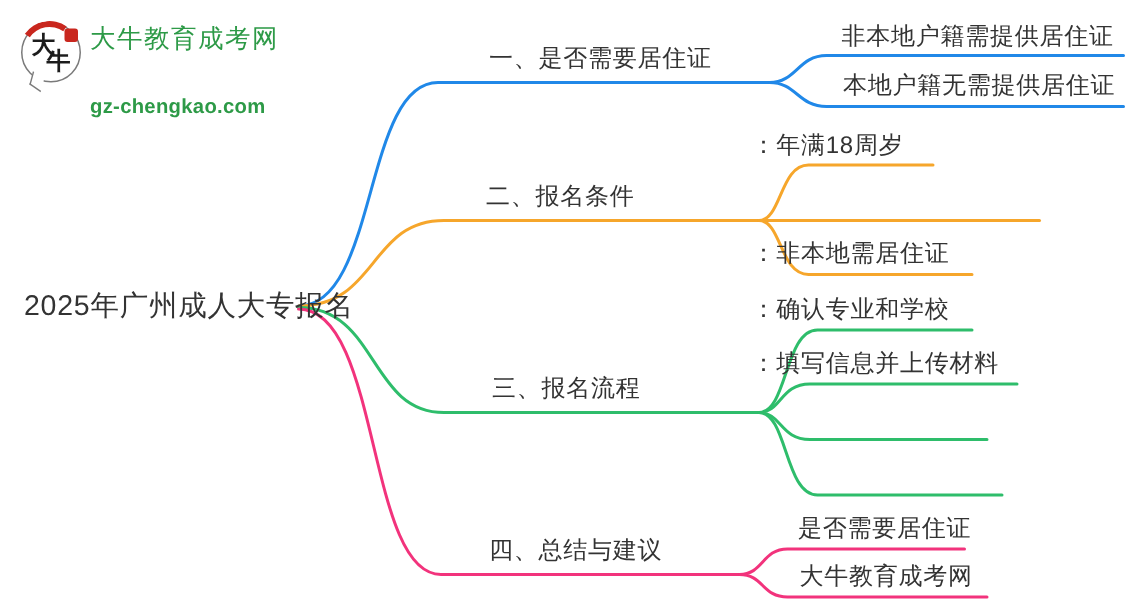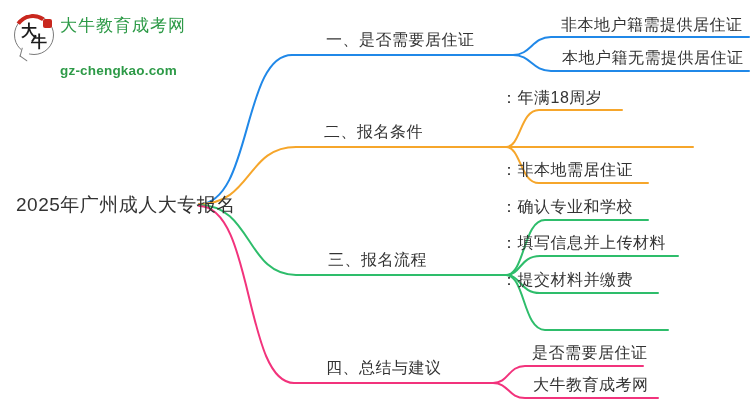--- a/index.html
+++ b/index.html
@@ -94,18 +94,17 @@
   <div class="node" style="left:326px;top:357px">四、总结与建议</div>
 
   <div class="node" style="left:561px;top:14px">非本地户籍需提供居住证</div>
   <div class="node" style="left:562px;top:47px">本地户籍无需提供居住证</div>
 
   <div class="node" style="left:501px;top:87px">：年满18周岁</div>
   <div class="node" style="left:501px;top:196px">：确认专业和学校</div>
 
   <div class="node" style="left:501px;top:159px">：非本地需居住证</div>
   <div class="node" style="left:501px;top:232px">：填写信息并上传材料</div>
-  <div class="node" style="left:501px;top:269px">：提交材料并缴费</div>
 
   <div class="node" style="left:532px;top:342px">是否需要居住证</div>
   <div class="node" style="left:533px;top:374px">大牛教育成考网</div>
 
 </div>
 
 </body></html>

